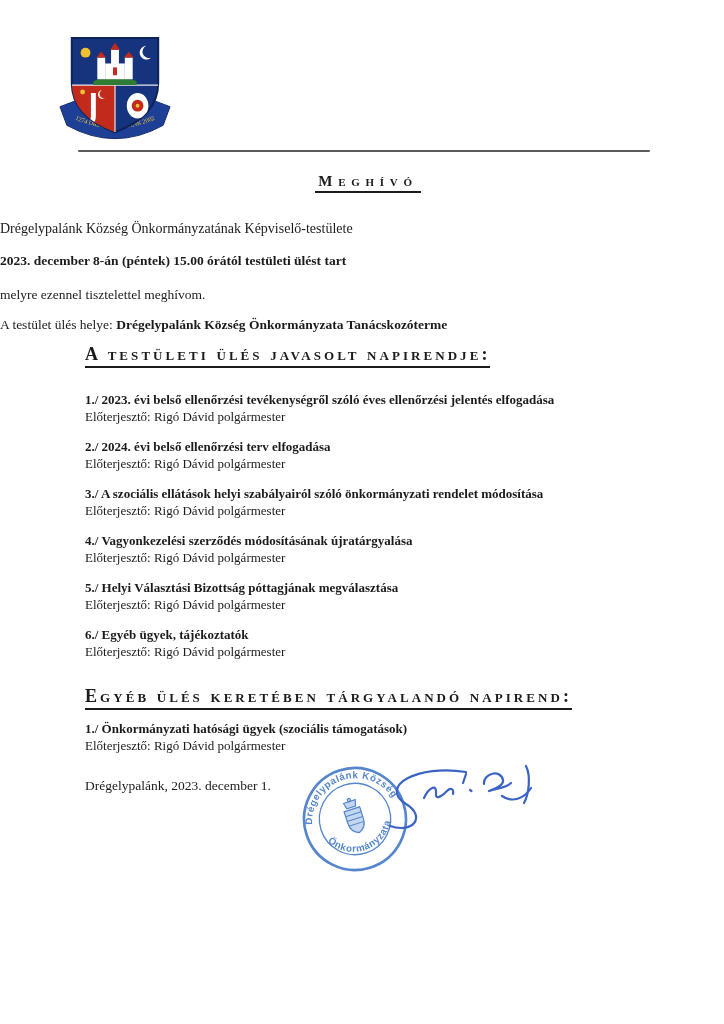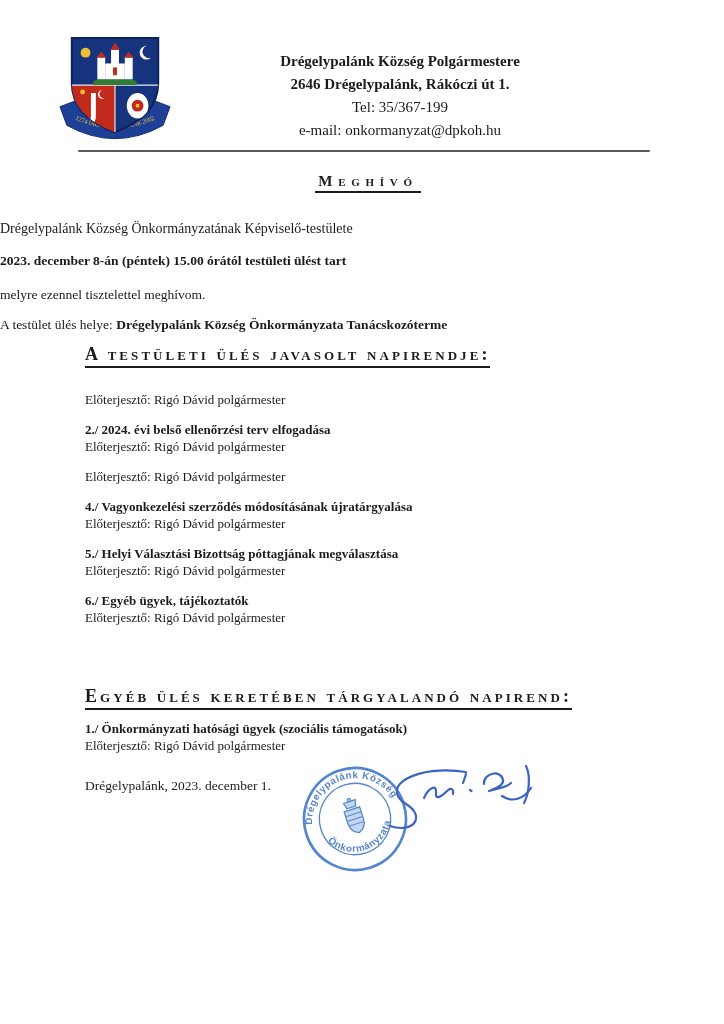--- a/index.html
+++ b/index.html
@@ -115,52 +115,48 @@
       <path d="M38,60 v24 q0,7 -8,6" stroke="#ffffff" stroke-width="5" fill="none"></path>
       <circle cx="27" cy="59" r="2.5" fill="#f0c12e"></circle>
       <path d="M47,57 a4.5,4.5 0 1 0 3,8 a3.5,3.5 0 1 1 -3,-8" fill="#ffffff"></path>
 
       <ellipse cx="83" cy="73" rx="11" ry="13" fill="#ffffff"></ellipse>
       <circle cx="83" cy="73" r="6" fill="#c22a1c"></circle>
       <circle cx="83" cy="73" r="2" fill="#f0c12e"></circle>
     </g>
   </svg>
 
-  <div class="header-block">
-    <div class="bold-line">Drégelypalánk Község Polgármestere</div>
-    <div class="bold-line">2646 Drégelypalánk, Rákóczi út 1.</div>
-    <div>Tel: 35/367-199</div>
-    <div>e-mail: onkormanyzat@dpkoh.hu</div>
-  </div>
 
   <div class="rule"></div>
 
   <div class="title-row">
     <span class="doc-title">Meghívó</span>
   </div>
 
   <div class="center-line p1">Drégelypalánk Község Önkormányzatának Képviselő-testülete</div>
   <div class="center-line p2">2023. december 8-án (péntek) 15.00 órától testületi ülést tart</div>
   <div class="center-line p4">
     <span>A testület ülés helye: </span><span class="loc-value">Drégelypalánk Község Önkormányzata Tanácskozóterme</span>
   </div>
   <div class="center-line p3">melyre ezennel tisztelettel meghívom.</div>
 
   <div class="section-heading h-open">
     <span>A testületi ülés javasolt napirendje:</span>
   </div>
   <div class="agenda-list list-open">
     <div class="agenda-item">
+      <div class="item-title">1./ 2023. évi belső ellenőrzési tevékenységről szóló éves ellenőrzési jelentés elfogadása</div>
       <div class="item-presenter">Előterjesztő: Rigó Dávid polgármester</div>
     </div>
     <div class="agenda-item">
       <div class="item-title">2./ 2024. évi belső ellenőrzési terv elfogadása</div>
       <div class="item-presenter">Előterjesztő: Rigó Dávid polgármester</div>
     </div>
     <div class="agenda-item">
+      <div class="item-title">3./ A szociális ellátások helyi szabályairól szóló önkormányzati rendelet módosítása</div>
       <div class="item-presenter">Előterjesztő: Rigó Dávid polgármester</div>
     </div>
     <div class="agenda-item">
       <div class="item-title">4./ Vagyonkezelési szerződés módosításának újratárgyalása</div>
       <div class="item-presenter">Előterjesztő: Rigó Dávid polgármester</div>
     </div>
     <div class="agenda-item">
       <div class="item-title">5./ Helyi Választási Bizottság póttagjának megválasztása</div>
       <div class="item-presenter">Előterjesztő: Rigó Dávid polgármester</div>
     </div>

